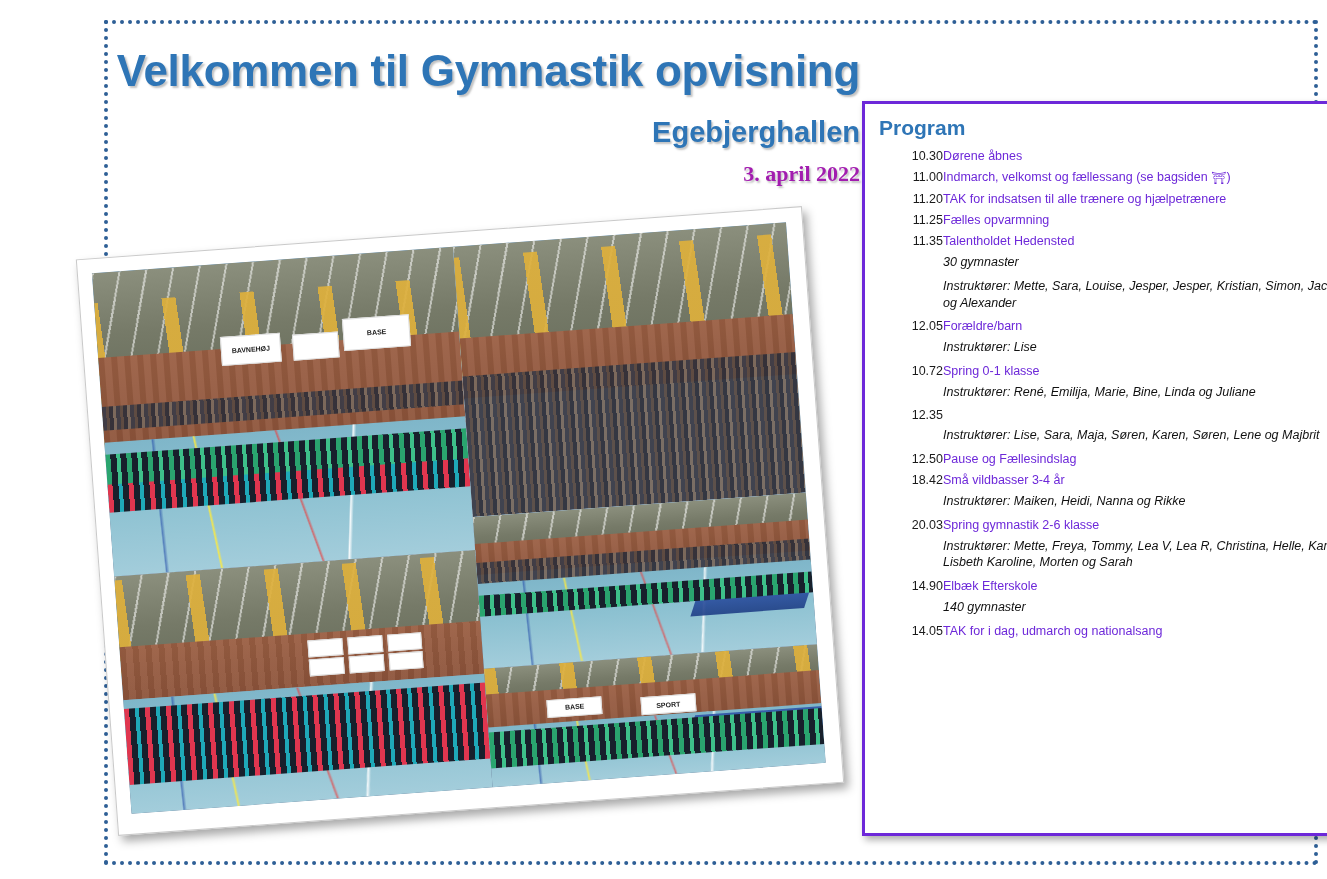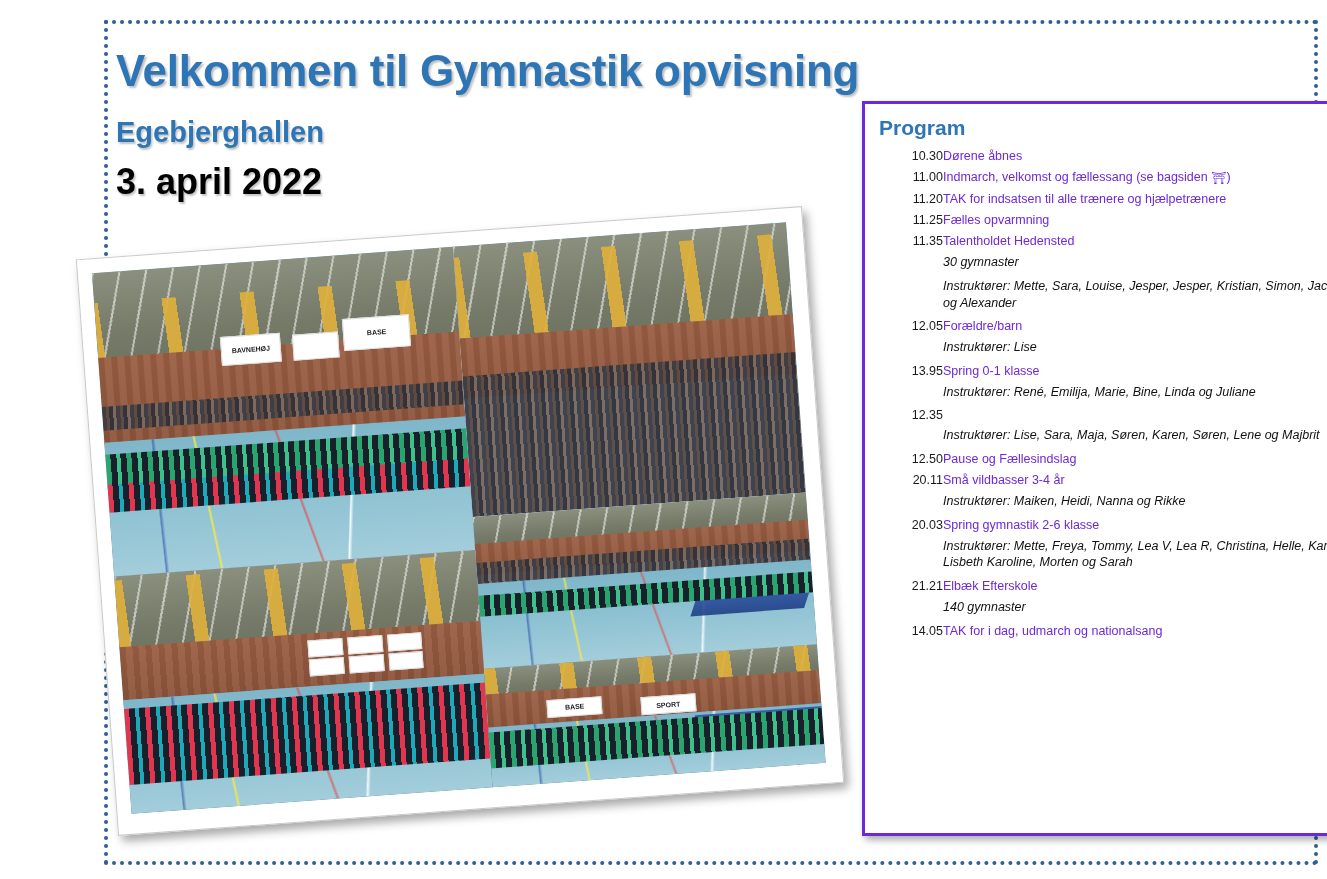--- a/index.html
+++ b/index.html
@@ -18,47 +18,48 @@
     left:104px;top:20px;
     width:1214px;height:845px;
     border:4px dotted #2E5F96;
     box-sizing:border-box;
     pointer-events:none;
   }
 
   
   #heading-block{
     position:absolute;
-    left:116px;top:48px;
+    left:100px;top:48px;
     width:760px;
-    text-align:left;
+    text-align:right;
     z-index:6;
   }
   #main-title{
     font-size:44px;
     font-weight:bold;
     color:#2E75B6;
     letter-spacing:-0.3px;
     line-height:1.05;
     text-shadow:2px 2px 2px rgba(120,120,120,.45);
     white-space:nowrap;
   }
   #venue-title{
     margin-top:22px;
     font-size:29px;
     font-weight:bold;
     color:#2E75B6;
     text-shadow:1.5px 1.5px 2px rgba(120,120,120,.45);
   }
   #date-title{
     margin-top:12px;
-    font-size:36px;
+    font-size:22px;
     font-weight:bold;
-    color:#000000;
+    color:#a21caf;
     text-shadow:1.5px 1.5px 2px rgba(120,120,120,.45);
+    font-family:Liberation Serif, serif;
   }
 
   
   #photo-collage{
     position:absolute;
     left:96px;top:232px;
     width:728px;height:578px;
     transform:rotate(-4.2deg);
     transform-origin:center center;
     background:#ffffff;
@@ -310,44 +311,44 @@
         <div class="prog-text">Talentholdet Hedensted</div>
       </div>
       <div class="prog-sub">30 gymnaster</div>
       <div class="prog-sub">Instruktører: Mette, Sara, Louise, Jesper, Jesper, Kristian, Simon, Jacob og Alexander</div>
       <div class="prog-row">
         <div class="prog-time">12.05</div>
         <div class="prog-text">Forældre/barn</div>
       </div>
       <div class="prog-sub">Instruktører: Lise</div>
       <div class="prog-row">
-        <div class="prog-time">13.95</div>
+        <div class="prog-time">10.72</div>
         <div class="prog-text">Spring 0-1 klasse</div>
       </div>
       <div class="prog-sub">Instruktører: René, Emilija, Marie, Bine, Linda og Juliane</div>
       <div class="prog-row">
         <div class="prog-time">12.35</div>
       </div>
       <div class="prog-sub">Instruktører: Lise, Sara, Maja, Søren, Karen, Søren,  Lene og Majbrit</div>
       <div class="prog-row">
         <div class="prog-time">12.50</div>
         <div class="prog-text">Pause og Fællesindslag</div>
       </div>
       <div class="prog-row">
-        <div class="prog-time">20.11</div>
+        <div class="prog-time">18.42</div>
         <div class="prog-text">Små vildbasser 3-4 år</div>
       </div>
       <div class="prog-sub">Instruktører: Maiken, Heidi, Nanna og Rikke</div>
       <div class="prog-row">
         <div class="prog-time">20.03</div>
         <div class="prog-text">Spring gymnastik 2-6 klasse</div>
       </div>
       <div class="prog-sub">Instruktører: Mette, Freya, Tommy, Lea V, Lea R, Christina, Helle, Karin, Lisbeth Karoline, Morten og Sarah</div>
       <div class="prog-row">
-        <div class="prog-time">21.21</div>
+        <div class="prog-time">14.90</div>
         <div class="prog-text">Elbæk Efterskole</div>
       </div>
       <div class="prog-sub">140 gymnaster</div>
       <div class="prog-row">
         <div class="prog-time">14.05</div>
         <div class="prog-text">TAK for i dag, udmarch og nationalsang</div>
       </div>
     </div>
 </div>
 

